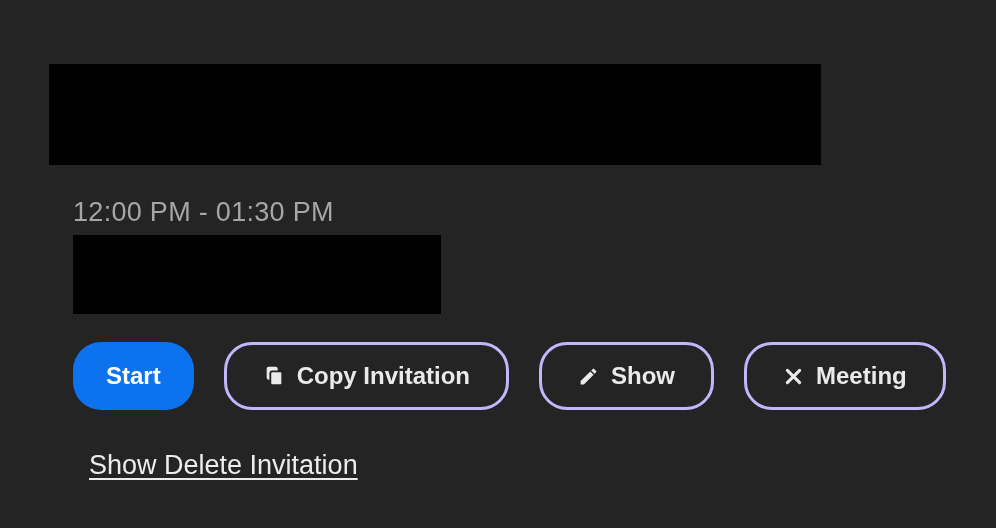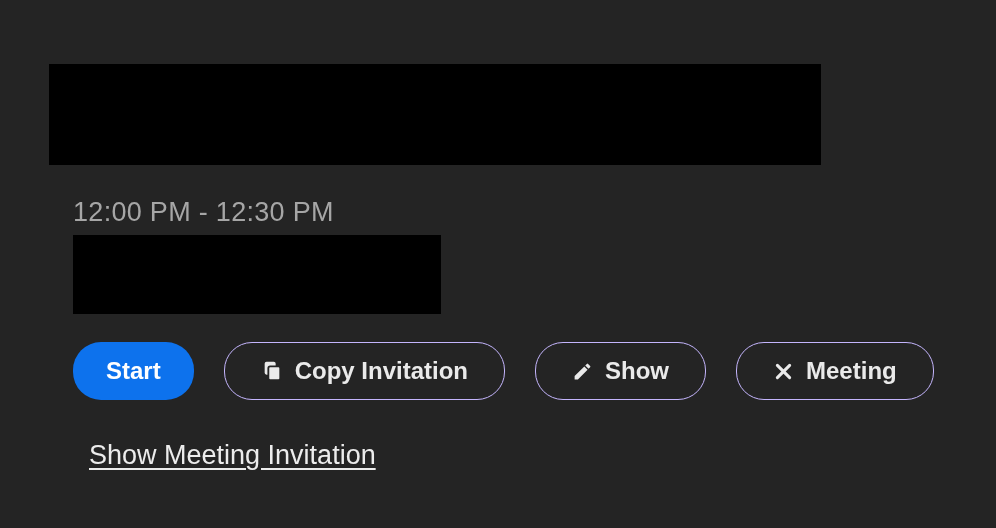--- a/index.html
+++ b/index.html
@@ -44,37 +44,37 @@
       gap: 30px;
       margin-top: 28px;
       margin-left: 24px;
       align-items: center;
     }
     .btn {
       display: inline-flex;
       align-items: center;
       justify-content: center;
       gap: 12px;
-      height: 58px;
+      height: 68px;
       border-radius: 28px;
       font-size: 24px;
       font-weight: 600;
       cursor: pointer;
       font-family: inherit;
     }
     .btn-primary {
       background-color: #0d72ed;
       color: #ffffff;
       border: none;
       padding: 0 33px;
     }
     .btn-secondary {
       background-color: transparent;
       color: #eaeaea;
-      border: 1px solid #c4b5fd;
+      border: 3px solid #c4b5fd;
       padding: 0 36px;
     }
     .icon {
       display: inline-flex;
       align-items: center;
       justify-content: center;
     }
     .link-row {
       margin-top: 40px;
       margin-left: 40px;
@@ -89,21 +89,21 @@
       cursor: pointer;
     }
   </style>
 </head>
 <body>
 
 <div class="container">
   <div class="redacted-title"></div>
 
   <div class="time-block">
-    <div class="time-text">12:00 PM - 12:30 PM</div>
+    <div class="time-text">12:00 PM - 01:30 PM</div>
     <div class="redacted-sub"></div>
   </div>
 
   <div class="button-row">
     <button class="btn btn-primary">
       <span>Start</span>
     </button>
 
     <button class="btn btn-secondary">
       <span class="icon">
@@ -129,15 +129,15 @@
         <svg width="21" height="21" viewBox="0 0 24 24" stroke="#eaeaea" stroke-width="3.5" stroke-linecap="round">
           <line x1="5" y1="5" x2="19" y2="19"></line>
           <line x1="19" y1="5" x2="5" y2="19"></line>
         </svg>
       </span>
       <span>Meeting</span>
     </button>
   </div>
 
   <div class="link-row">
-    <a class="show-link">Show Meeting Invitation</a>
+    <a class="show-link">Show Delete Invitation</a>
   </div>
 </div>
 
 </body></html>

